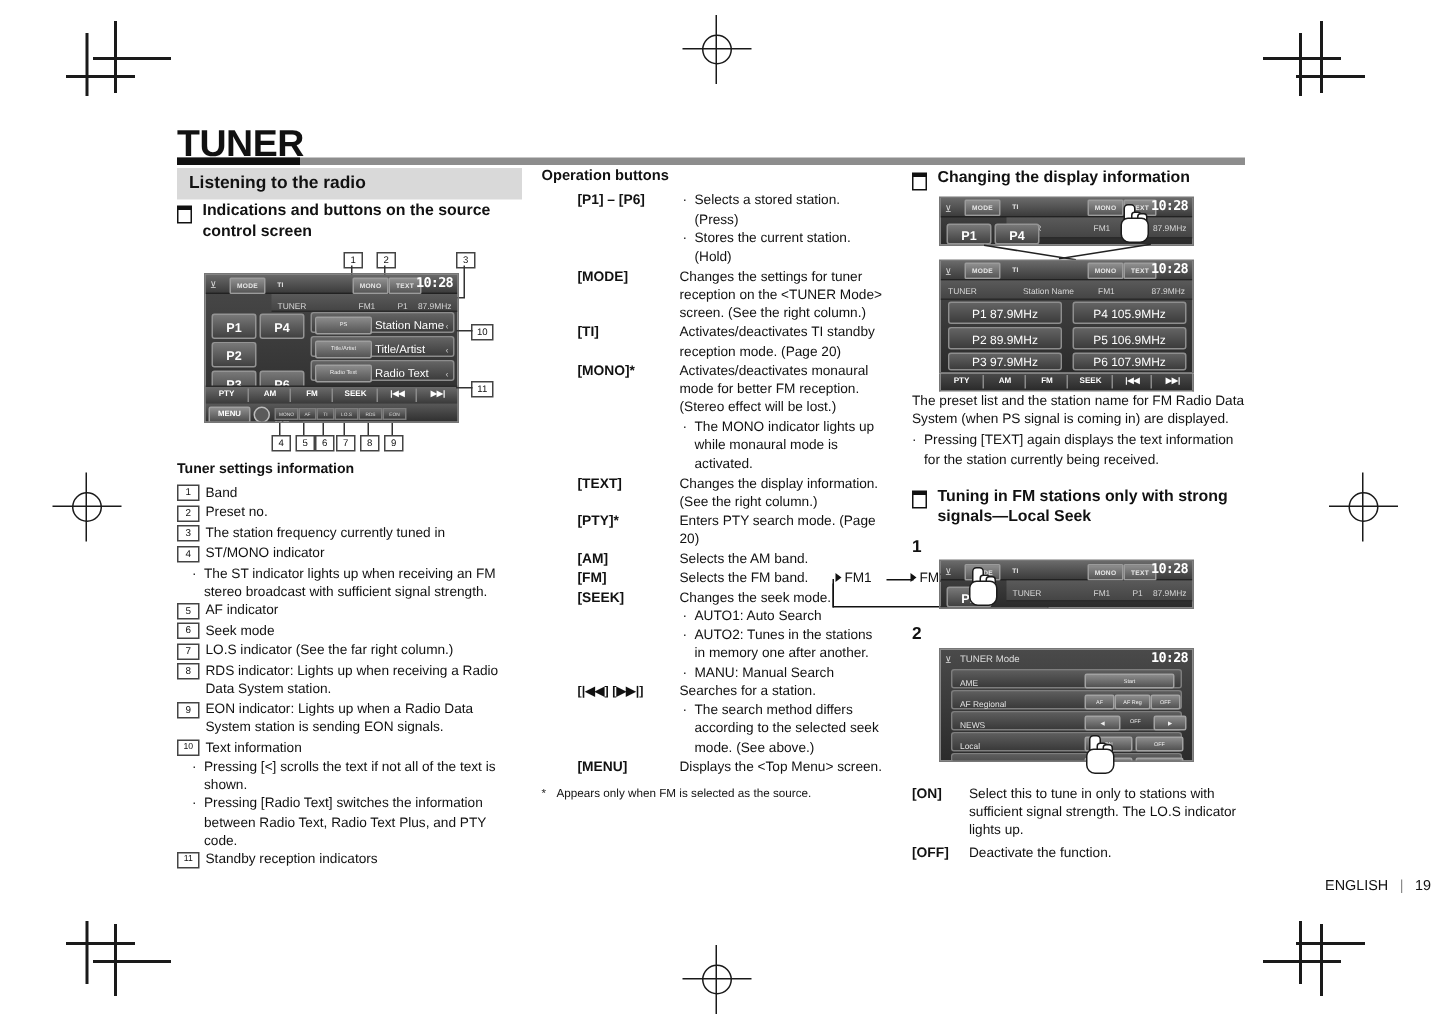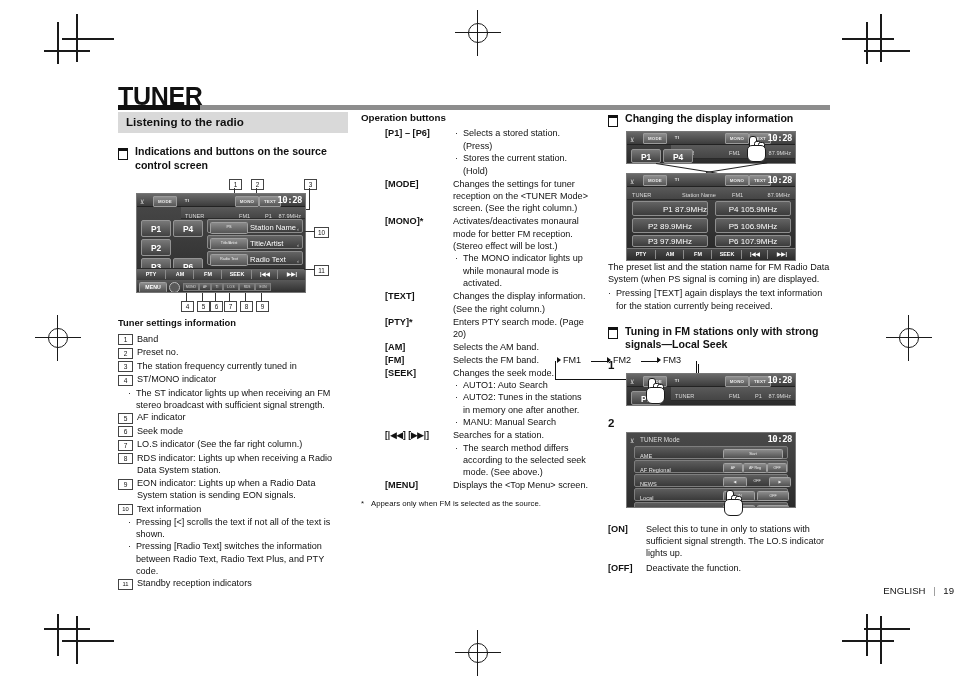--- a/index.html
+++ b/index.html
@@ -22,21 +22,21 @@
   .chapter-rule{position:absolute;left:118px;top:105px;width:712px;height:5px;background:#8d8d8d;}
   .chapter-rule .blk{position:absolute;left:0;top:0;width:82px;height:5px;background:#111;}
 
   
   .col{position:absolute;font-size:9.1px;line-height:12.4px;color:#111;}
   .col1{left:118px;top:112px;width:230px;}
   .col2{left:361px;top:112px;width:230px;}
   .col3{left:608px;top:112px;width:226px;}
 
   .secbar{background:#d9d9d9;padding:4px 8px 5px 8px;font-size:11.6px;font-weight:bold;
-          margin-bottom:12px;}
+          margin-bottom:1px;}
   .subhead{font-size:10.6px;font-weight:bold;line-height:13.5px;margin:0 0 7px 0;
            padding-left:17px;position:relative;}
   .subhead::before{content:"";position:absolute;left:0;top:2.5px;width:8px;height:8px;
                    border:1.6px solid #111;border-top-width:3.2px;}
   .subhead.tight{margin-bottom:5px;}
 
   
   .listhead{font-weight:bold;font-size:9.4px;margin:6px 0 3px 0;}
   .nrow{display:flex;margin-bottom:1px;}
   .nbox{flex:0 0 13px;height:9px;border:0.9px solid #444;font-size:6.6px;line-height:9px;
@@ -385,20 +385,24 @@
             <span class="bt">Stores the current station. (Hold)</span>
           </span>
       </span>
     </div>
 
     <div class="drow">
       <span class="dkey">[MODE]</span>
       <span class="dval">Changes the settings for tuner reception on the &lt;TUNER Mode&gt; screen. (See the right column.)</span>
     </div>
 
+    <div class="drow">
+      <span class="dkey">[TI]</span>
+      <span class="dval">Activates/deactivates TI standby reception mode. (Page 20)</span>
+    </div>
 
     <div class="drow">
       <span class="dkey">[MONO]*</span>
       <span class="dval">
         <span>Activates/deactivates monaural mode for better FM reception. (Stereo effect will be lost.)</span>
         <span class="sub">
             <span class="bd">·</span>
             <span class="bt">The MONO indicator lights up while monaural mode is activated.</span>
           </span>
       </span>
@@ -524,21 +528,21 @@
         <div class="tb-btn" style="left:122px;width:20px;">TEXT</div>
         <div class="clock">10:28</div>
 
         <div class="inforow" style="left:0;top:13px;right:0;height:12px;">
           <span style="left:5px;">TUNER</span>
           <span style="left:55px;">Station Name</span>
           <span style="left:105px;">FM1</span>
           <span style="right:5px;">87.9MHz</span>
         </div>
 
-        <div class="prow" style="left:5px;top:27px;width:76px;text-align:right;">P1  87.9MHz</div>
+        <div class="prow" style="left:5px;top:27px;width:76px;">P1  87.9MHz</div>
         <div class="prow" style="left:88px;top:27px;width:76px;">P4  105.9MHz</div>
         <div class="prow" style="left:5px;top:44px;width:76px;">P2  89.9MHz</div>
         <div class="prow" style="left:88px;top:44px;width:76px;">P5  106.9MHz</div>
         <div class="prow" style="left:5px;top:61px;width:76px;height:12px;line-height:12px;">P3  97.9MHz</div>
         <div class="prow" style="left:88px;top:61px;width:76px;height:12px;line-height:12px;">P6  107.9MHz</div>
 
       </div>
       <div class="dev" style="left:18px;top:76px;width:170px;height:12px;border-top:none;">
         <span class="bb" style="left:0px;width:28px;border-left:none;top:1.5px;">PTY</span>
         <span class="bb" style="left:28px;width:28px;top:1.5px;">AM</span>

